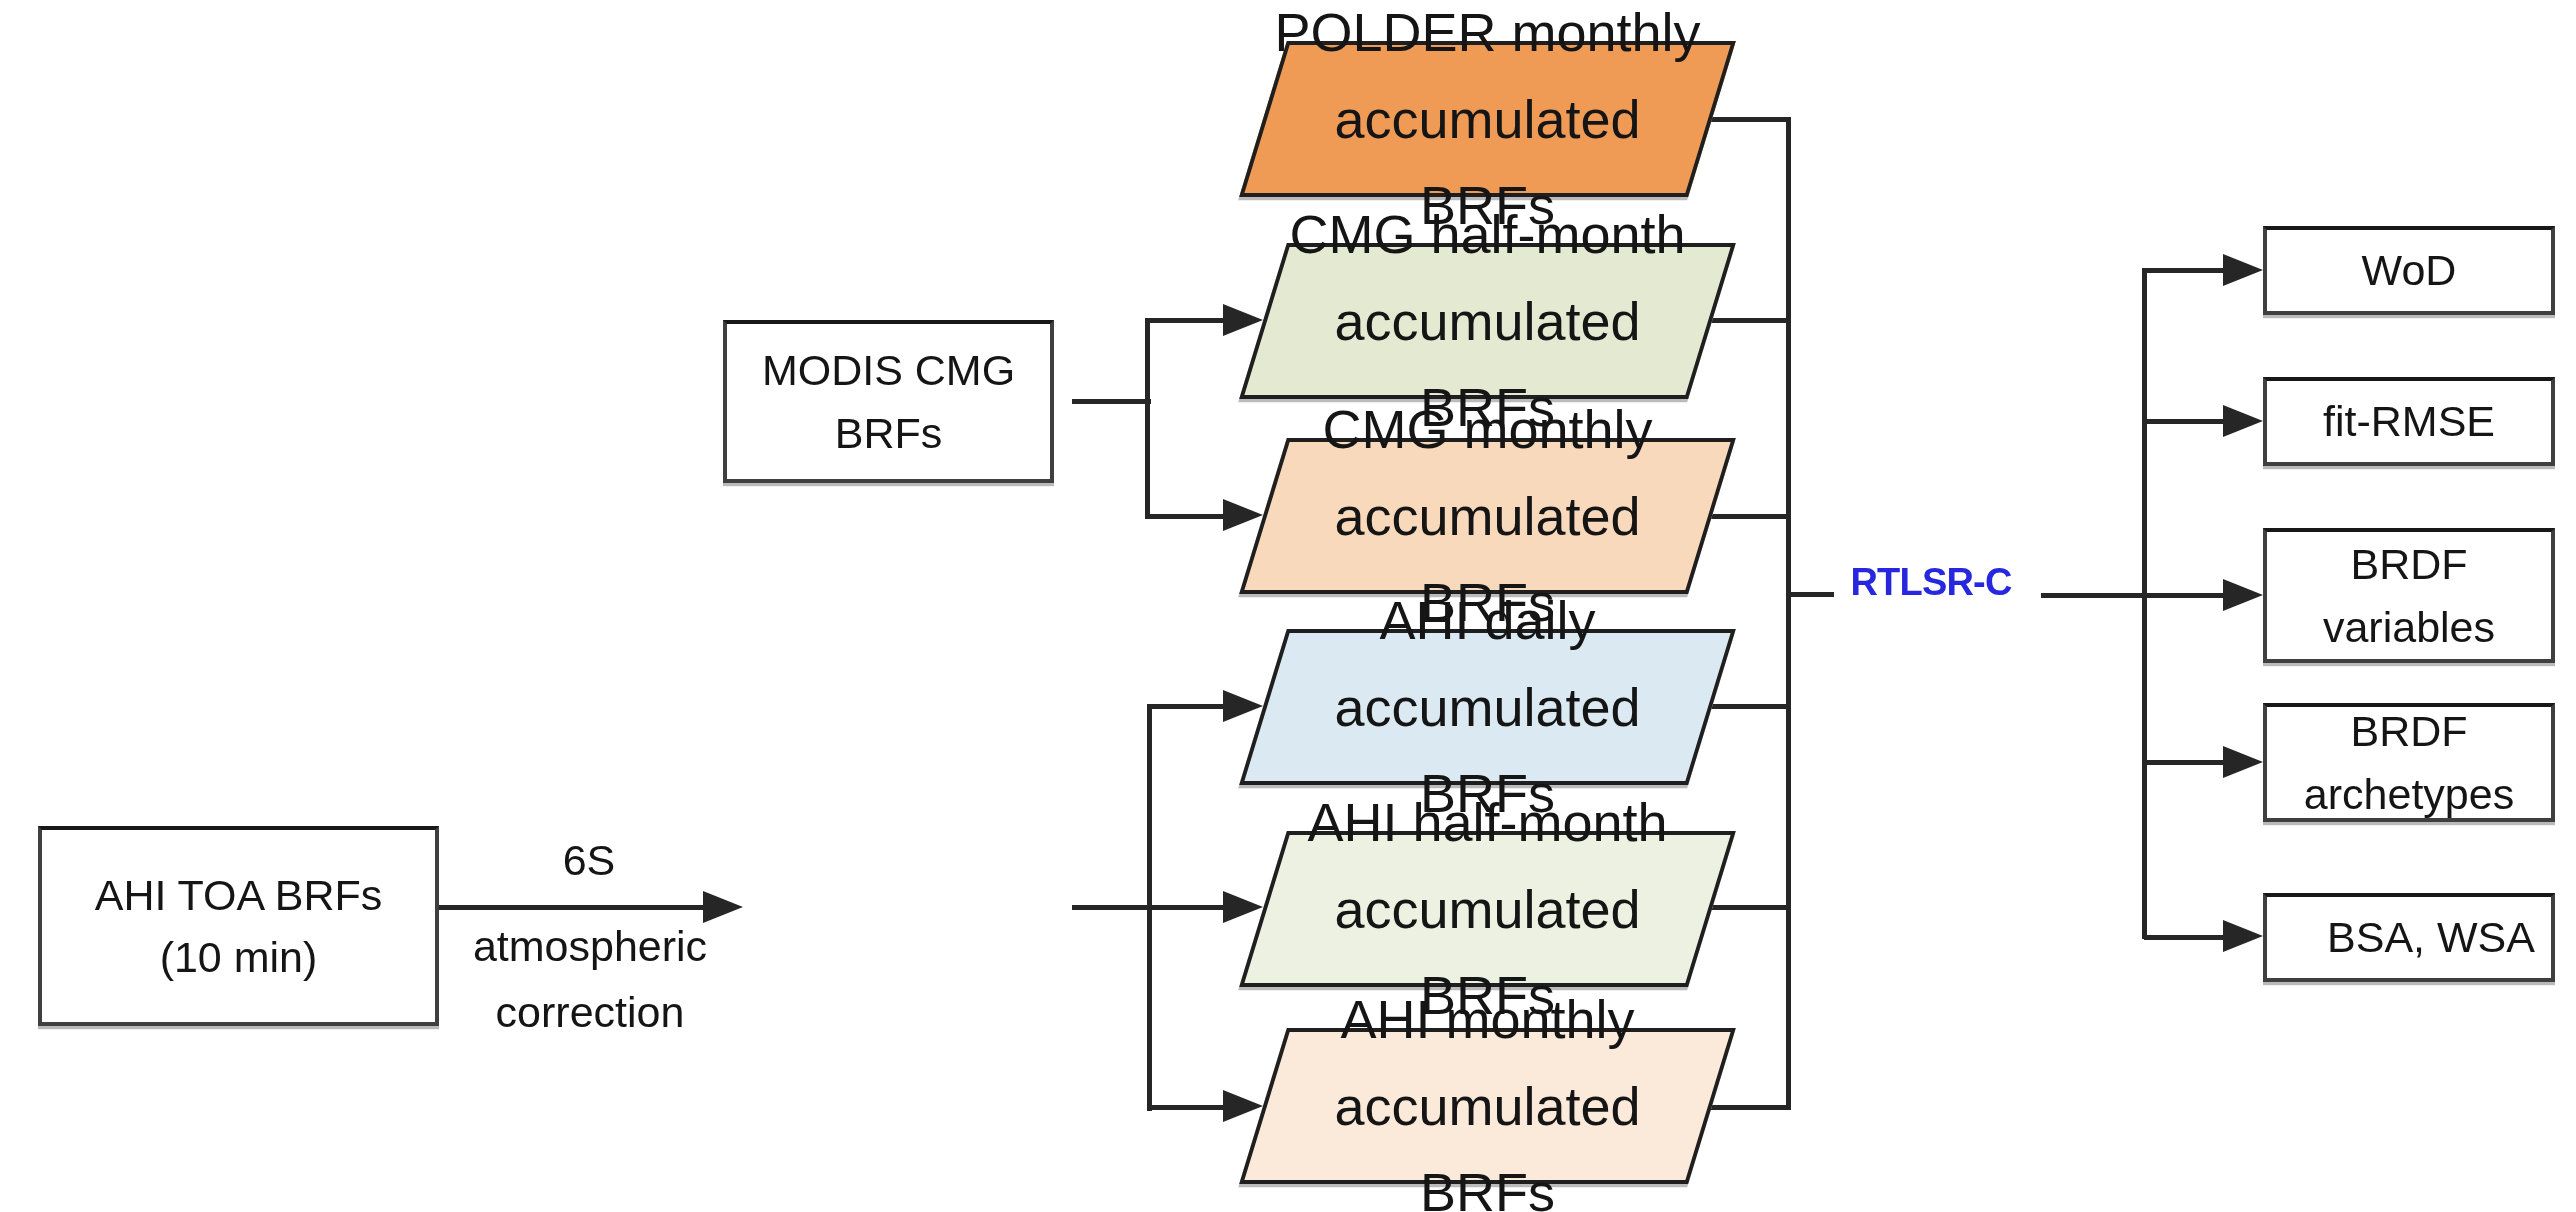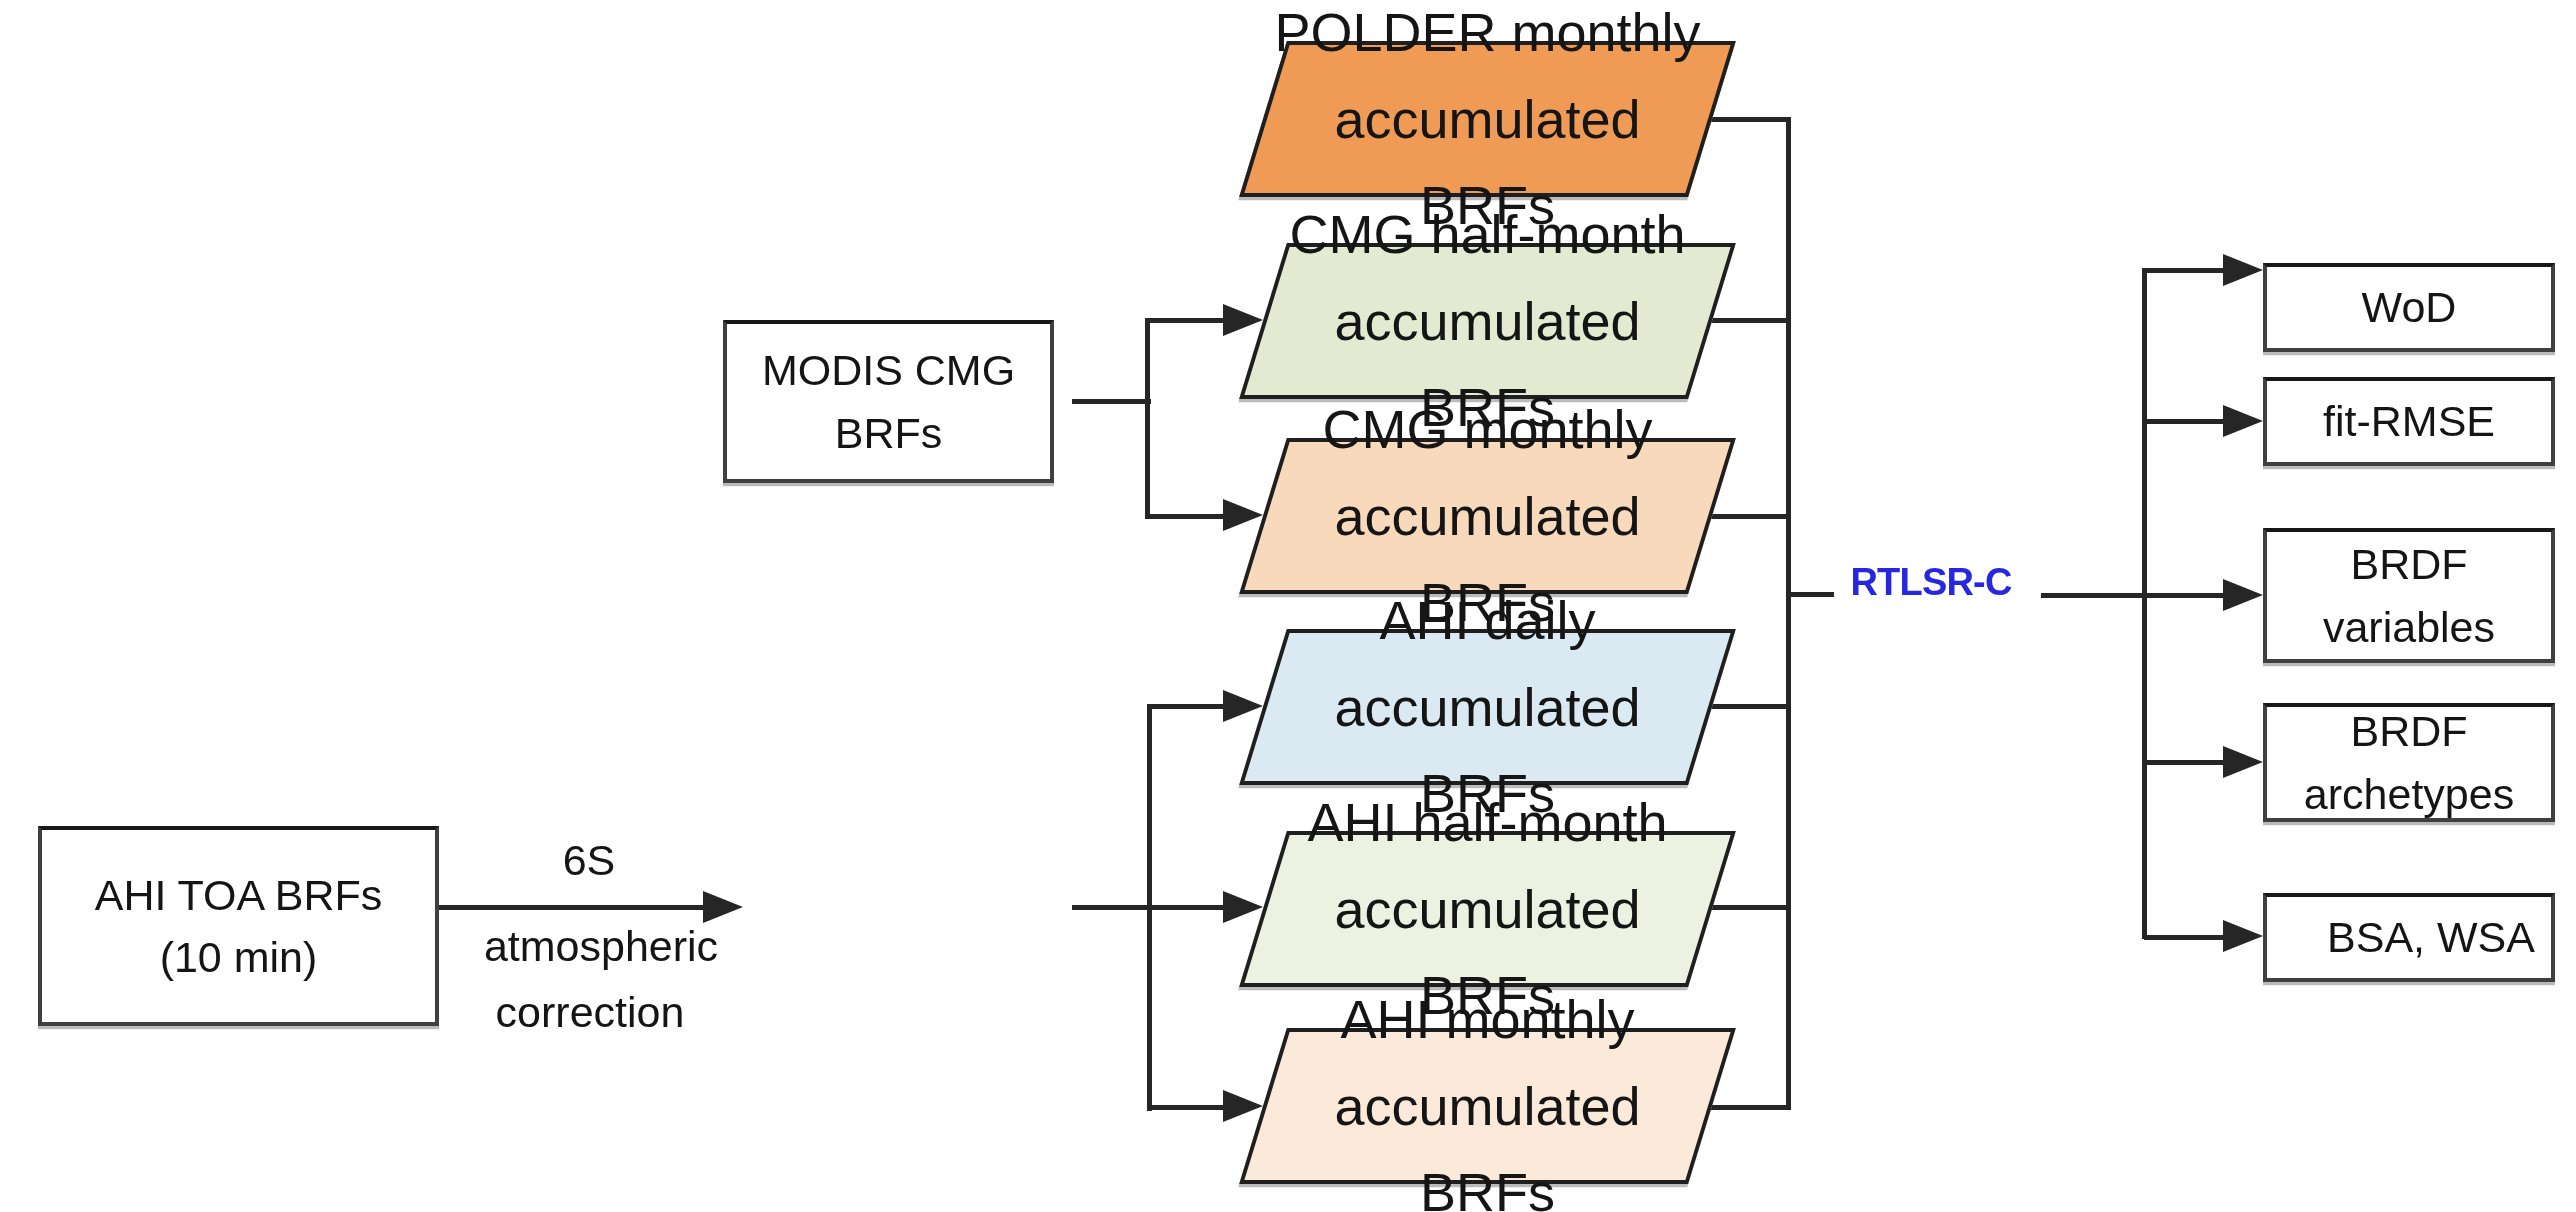--- a/index.html
+++ b/index.html
@@ -76,21 +76,21 @@
       <div class="ahead" style="left: 2223px; top: 405px;"></div>
       <div class="ahead" style="left: 2223px; top: 579px;"></div>
       <div class="ahead" style="left: 2223px; top: 746px;"></div>
       <div class="ahead" style="left: 2223px; top: 920px;"></div>
     </div>
 
   <div class="rectbox" style="left:38px;top:826px;width:401px;height:200px;">AHI TOA BRFs
 (10 min)</div>
 
   <div class="floatlabel" style="left:470px;top:835px;width:238px;">6S</div>
-  <div class="floatlabel" style="left:450px;top:921px;width:302px;">atmospheric</div>
+  <div class="floatlabel" style="left:439px;top:921px;width:302px;">atmospheric</div>
   <div class="floatlabel" style="left:439px;top:987px;width:302px;">correction</div>
 
 
   <div class="rectbox" style="left:723px;top:320px;width:331px;height:163px;">MODIS CMG
 BRFs</div>
 
   <div class="pgram" style="top:41px;">
     <div class="pgram-bg" style="background-color: rgb(239, 155, 85);"></div>
     <div class="pgram-label">POLDER monthly
 accumulated BRFs</div>
@@ -116,21 +116,21 @@
 accumulated BRFs</div>
   </div>
   <div class="pgram" style="top:1028px;">
     <div class="pgram-bg" style="background-color: rgb(251, 233, 218);"></div>
     <div class="pgram-label">AHI monthly
 accumulated BRFs</div>
   </div>
 
   <div id="rtlsr-label">RTLSR-C</div>
 
-  <div class="rectbox" style="left:2263px;top:226px;width:292px;height:89px;margin-top:37px;">WoD</div>
+  <div class="rectbox" style="left:2263px;top:226px;width:292px;height:89px;">WoD</div>
   <div class="rectbox" style="left:2263px;top:377px;width:292px;height:89px;">fit-RMSE</div>
   <div class="rectbox" style="left:2263px;top:528px;width:292px;height:135px;">BRDF
 variables</div>
   <div class="rectbox" style="left:2263px;top:703px;width:292px;height:119px;">BRDF
 archetypes</div>
   <div class="rectbox" style="left:2263px;top:893px;width:292px;height:89px;padding-left:44px;">BSA, WSA</div>
 
 </div>
 
 

